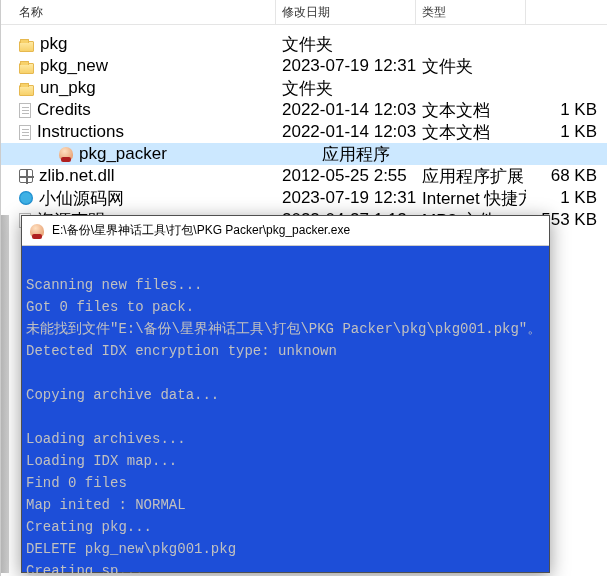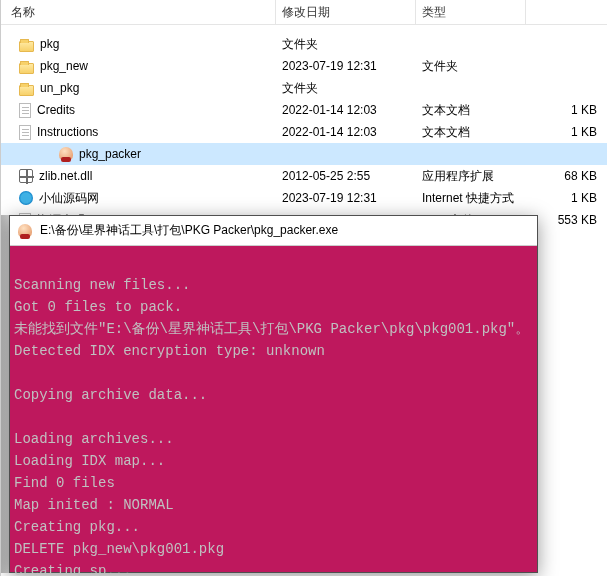--- a/index.html
+++ b/index.html
@@ -28,29 +28,29 @@
   }
   .col {
     padding: 0 6px;
     height: 100%;
     display: flex;
     align-items: center;
     border-right: 1px solid #e5e5e5;
     white-space: nowrap;
     overflow: hidden;
   }
-  .col-name { width: 275px; padding-left: 10px; }
+  .col-name { width: 275px; padding-left: 18px; }
   .col-date { width: 140px; }
   .col-type { width: 110px; }
   .col-size { flex: 1; justify-content: flex-end; border-right: none; padding-right: 10px; }
   .file-row {
     display: flex;
     height: 22px;
     align-items: center;
-    font-size: 12px;
+    font-size: 17px;
     color: #000;
   }
   .file-row.sel {
     background: #cce8ff;
     padding-left: 40px;
   }
   .file-row .col { border-right: none; }
   .file-row .col-name { padding-left: 18px; gap: 6px; }
   .file-row .col-size { color: #000; }
   .icon {
@@ -131,25 +131,25 @@
     content: "♪";
     position: absolute;
     left: 2px; top: 0;
     font-size: 10px;
     color: #3a7fc4;
   }
   .spacer-thin { height: 8px; background: #fff; }
   
   .console-window {
     position: absolute;
-    left: 8px;
+    left: 20px;
     top: 215px;
     width: 529px;
     height: 358px;
-    background: #be185d;
+    background: #1d4ed8;
     box-shadow: 0 4px 18px rgba(0,0,0,0.4);
     border: 1px solid #4f4f4f;
   }
   .console-title {
     height: 30px;
     background: #fff;
     border-bottom: 1px solid #ccc;
     display: flex;
     align-items: center;
     gap: 8px;
@@ -224,20 +224,21 @@
         </div>
         <div class="col col-date">2022-01-14 12:03</div>
         <div class="col col-type">文本文档</div>
         <div class="col col-size">1 KB</div>
       </div>
       <div class="file-row sel">
         <div class="col col-name">
           <span class="icon icon-exe"></span>
           <span>pkg_packer</span>
         </div>
+        <div class="col col-type">应用程序</div>
       </div>
       <div class="file-row">
         <div class="col col-name">
           <span class="icon icon-dll"></span>
           <span>zlib.net.dll</span>
         </div>
         <div class="col col-date">2012-05-25 2:55</div>
         <div class="col col-type">应用程序扩展</div>
         <div class="col col-size">68 KB</div>
       </div>

